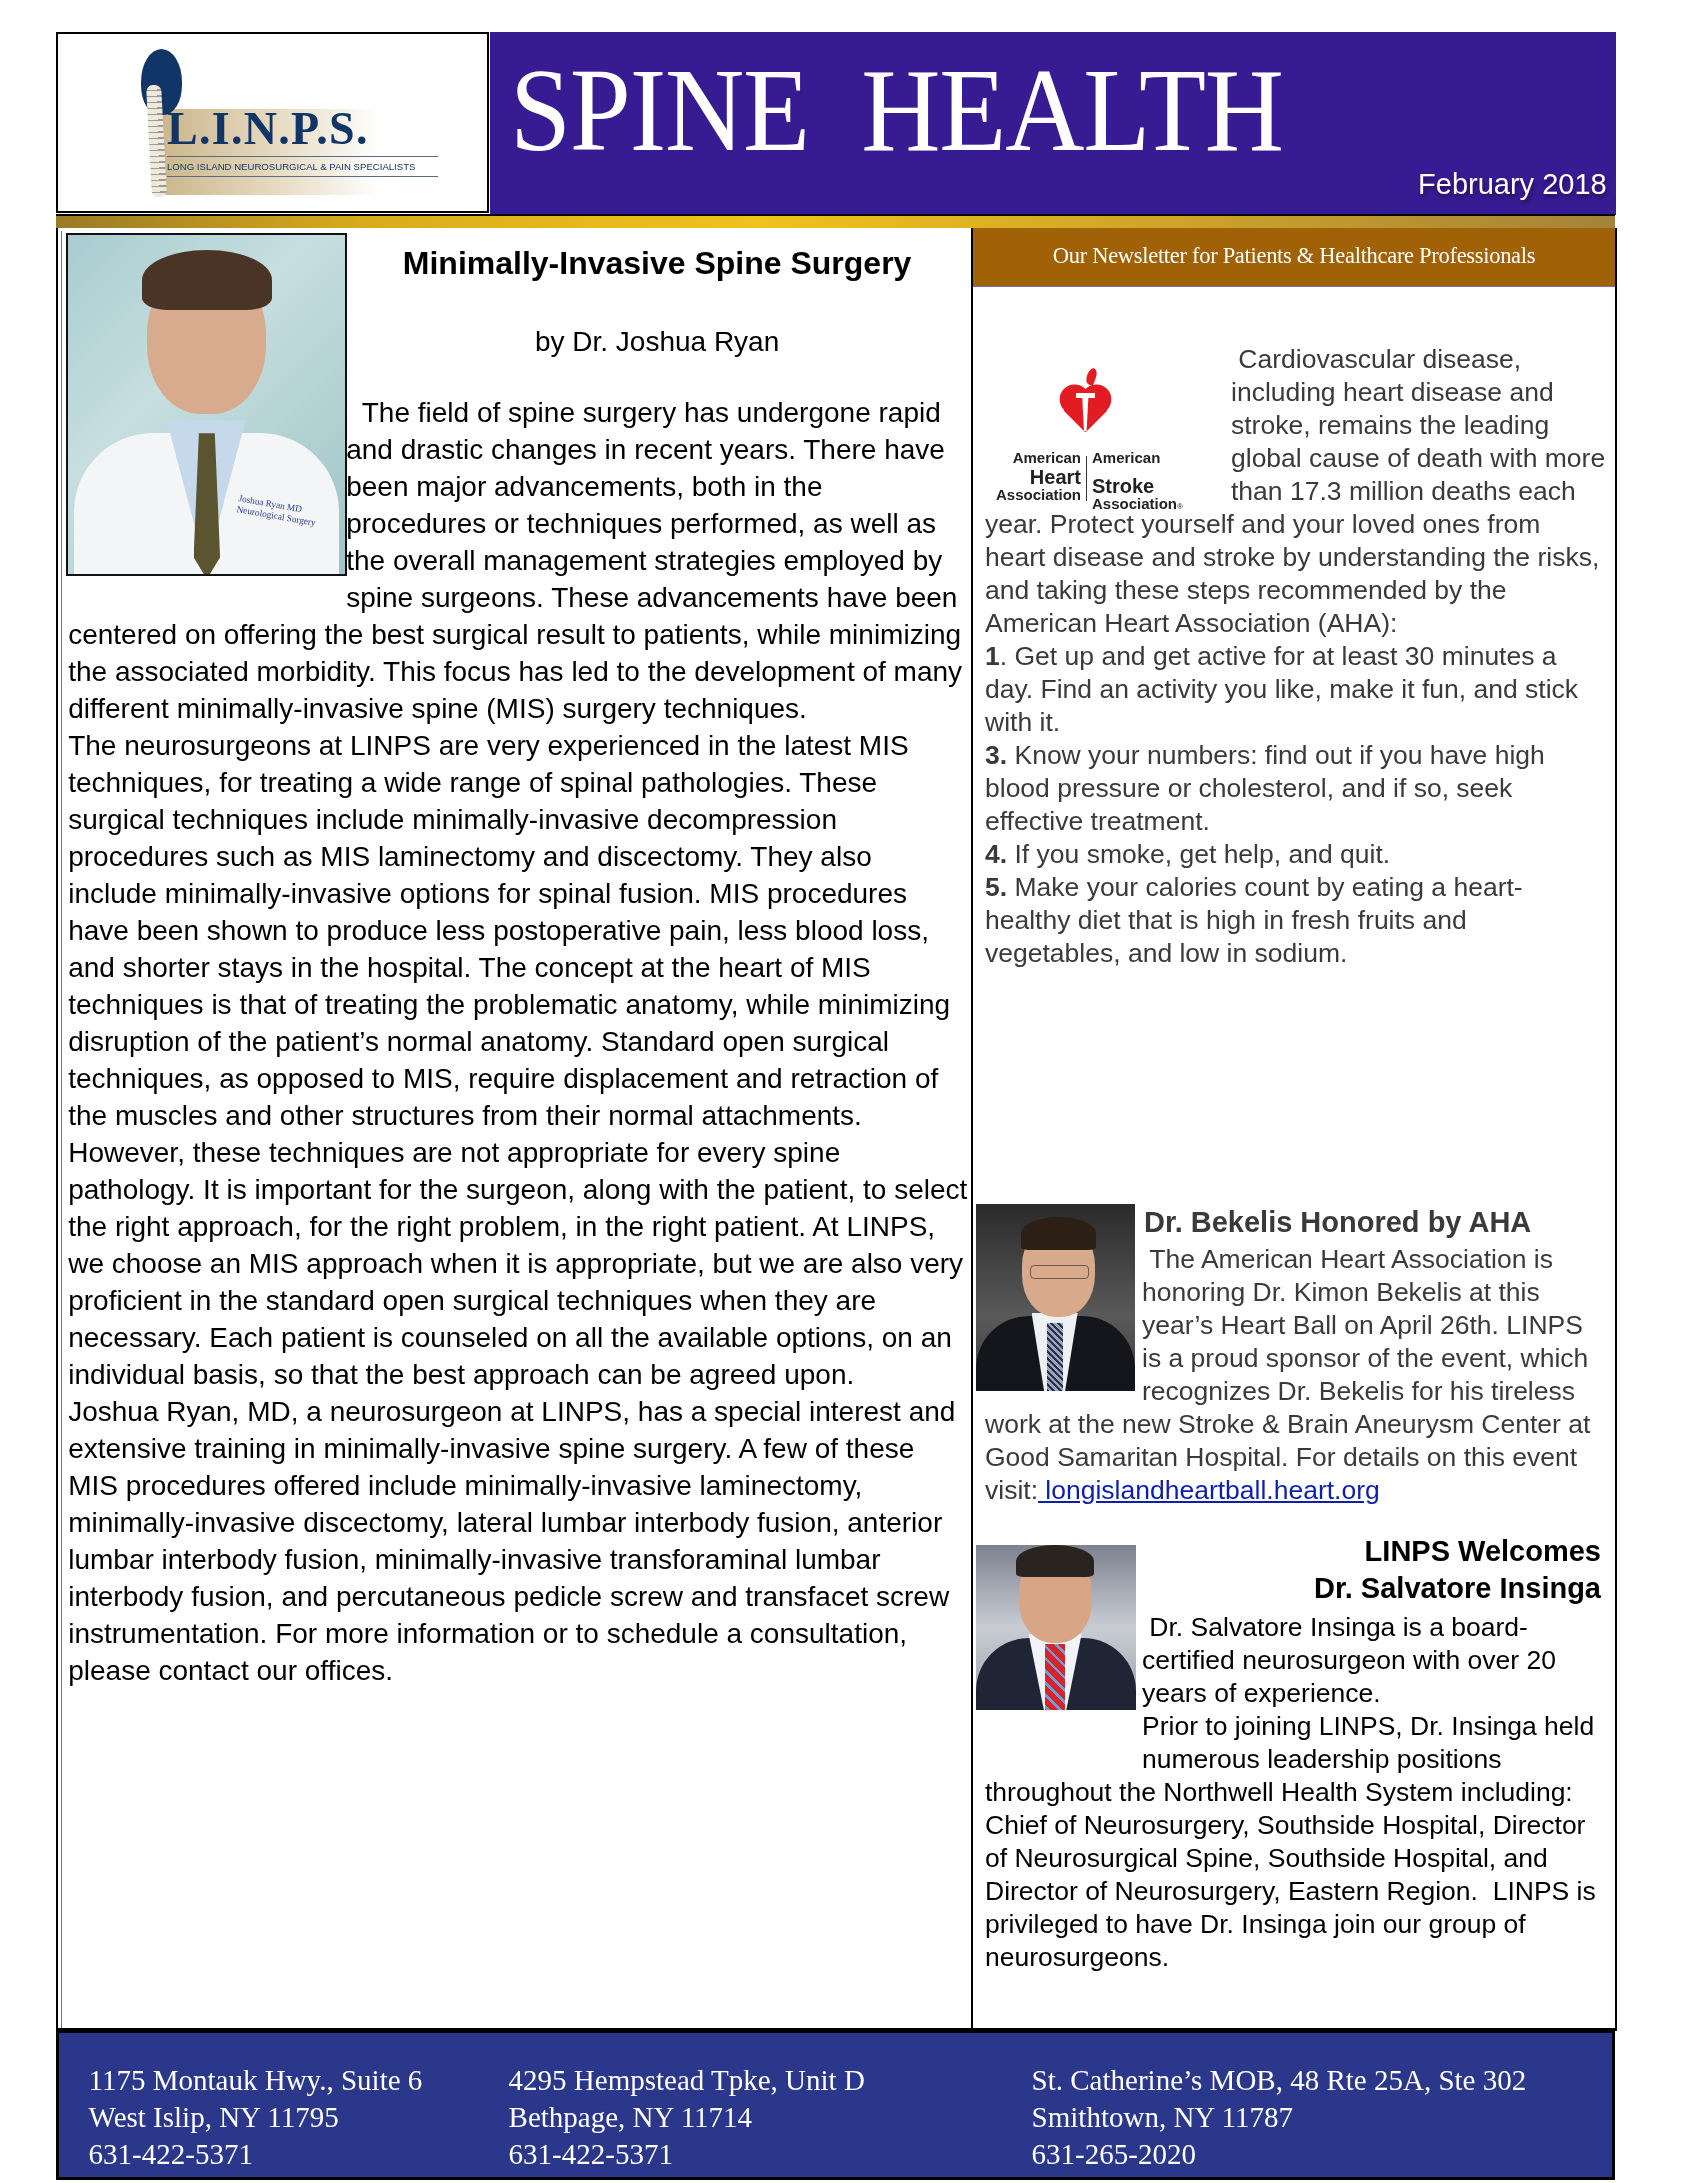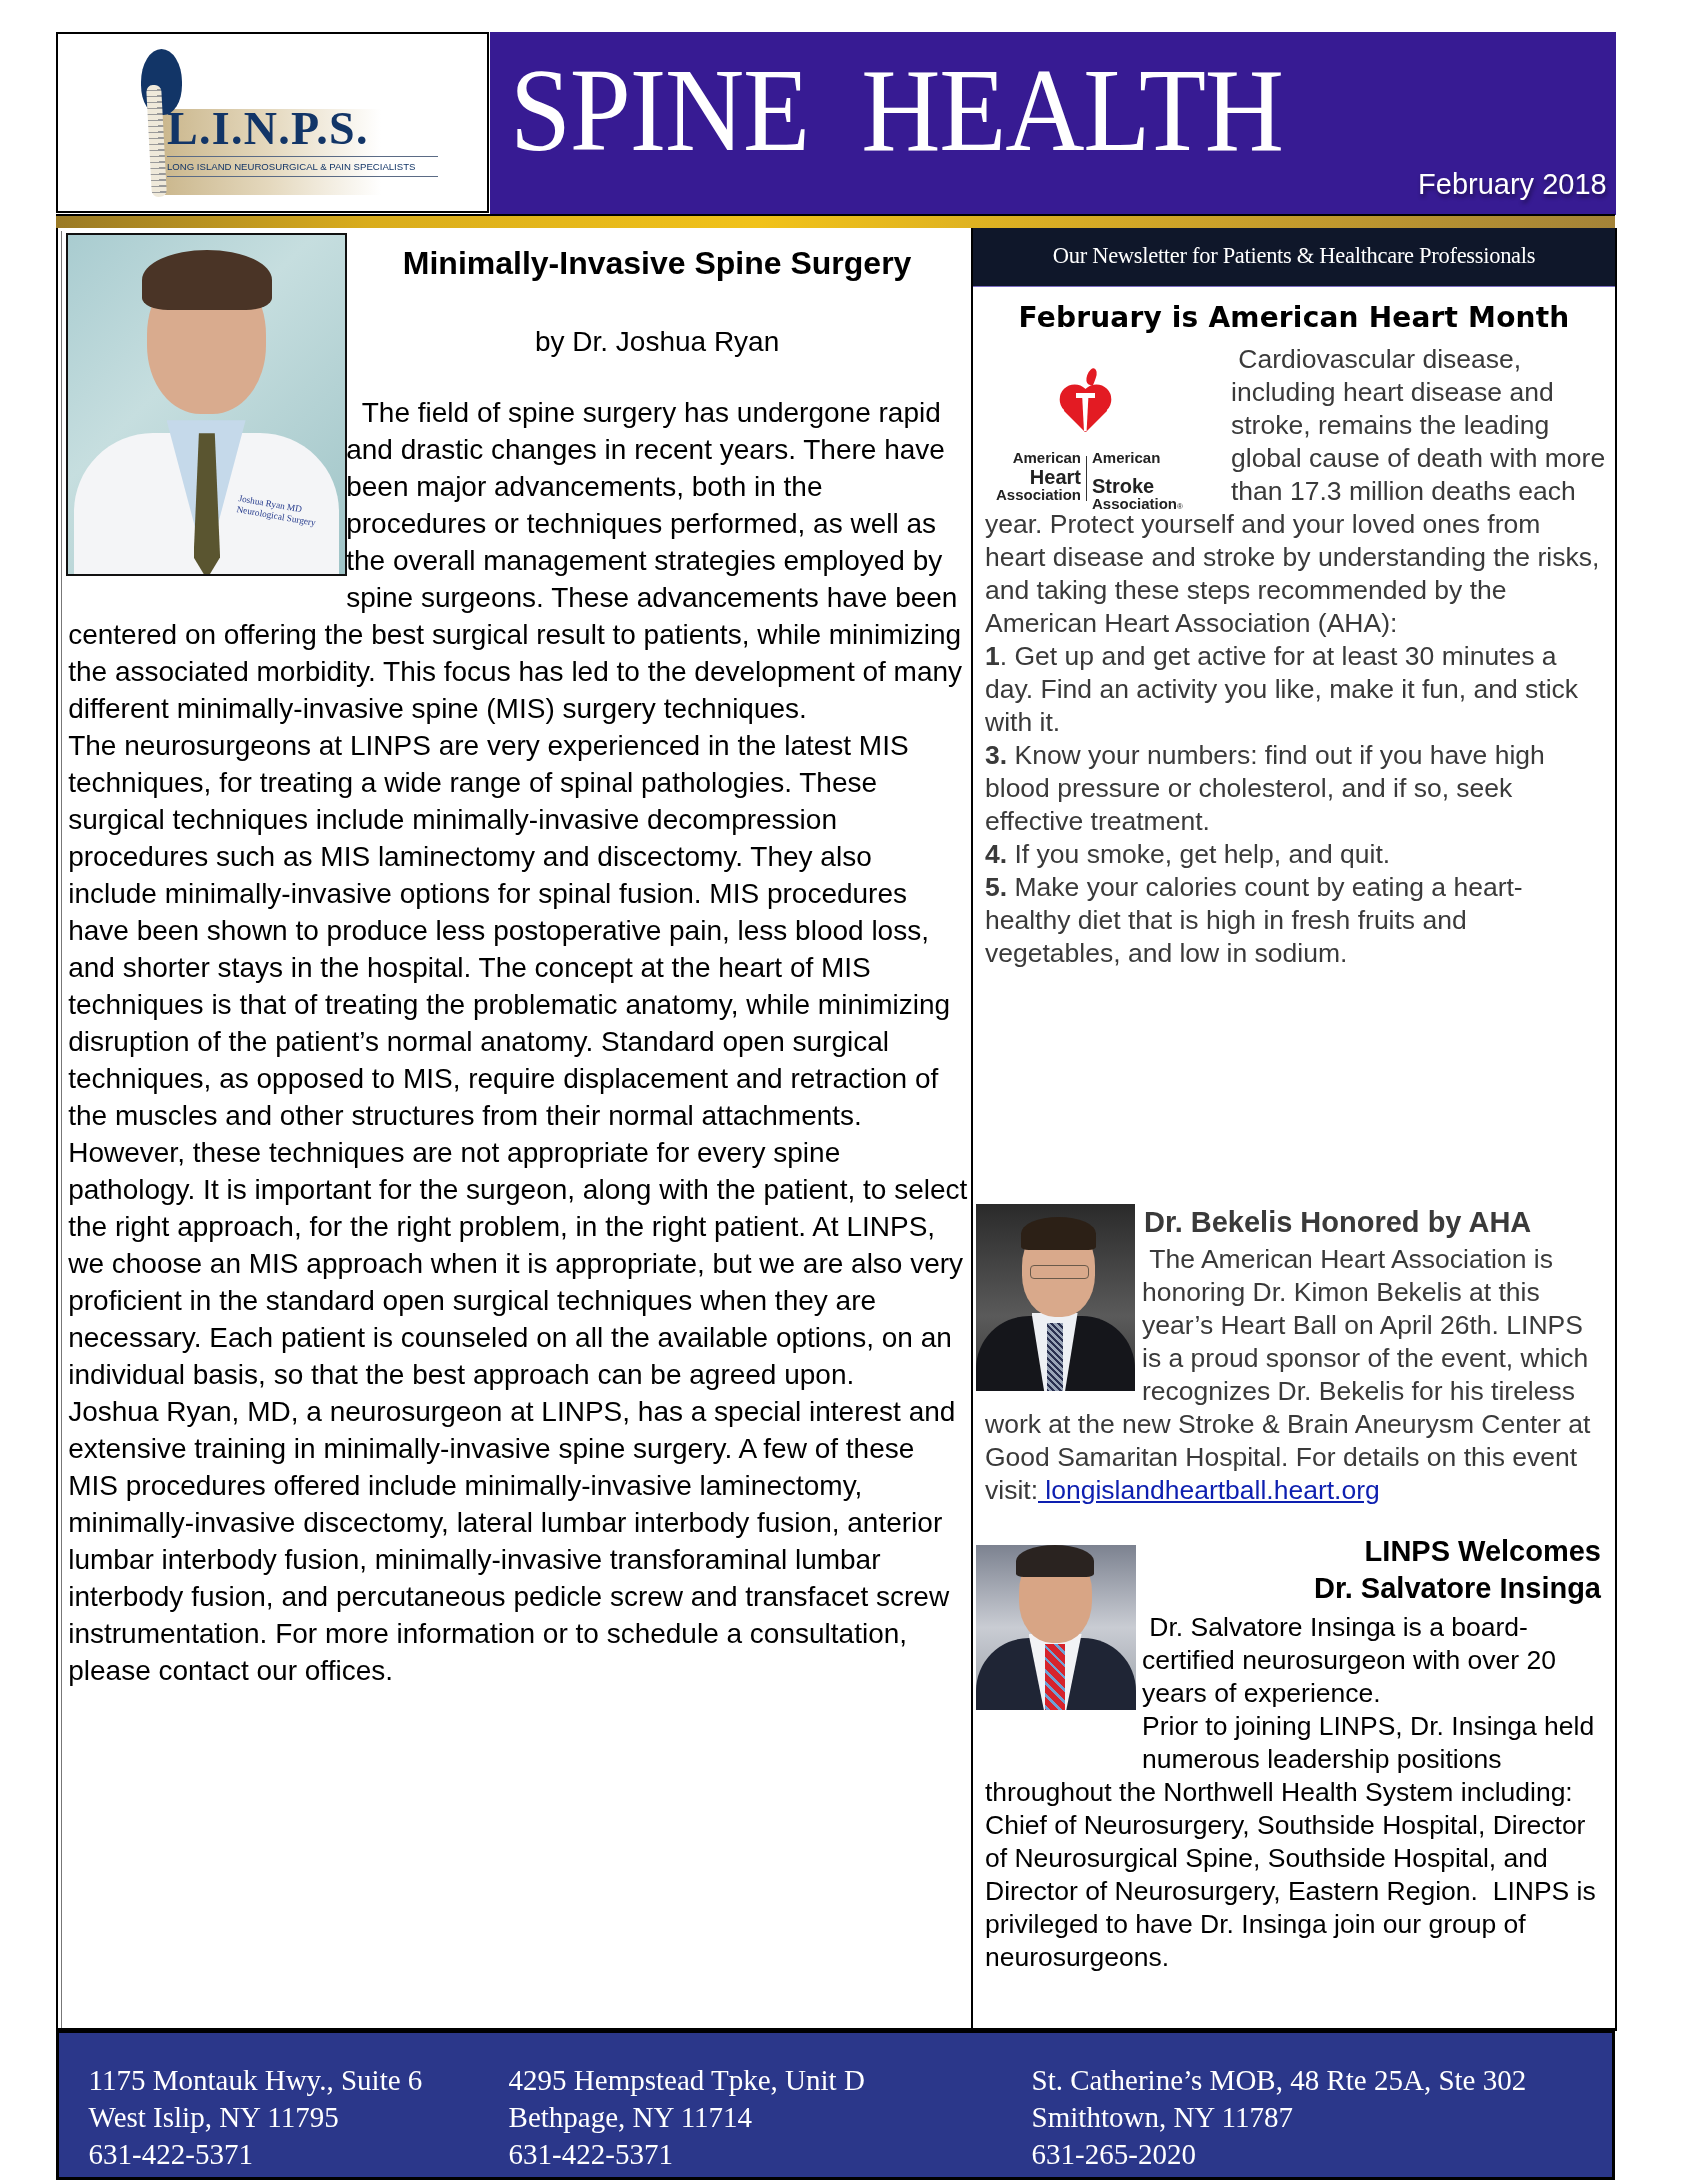--- a/index.html
+++ b/index.html
@@ -34,21 +34,21 @@
   .badge-ryan { position:absolute; left:169px; top:265px; color:#2a3f8f; font-family:"Liberation Serif", serif; font-size:9.3px; transform:rotate(10deg); line-height:1.2; }
 
   #article-title { position:absolute; left:291px; top:12px; width:609px; text-align:center; font-weight:bold; font-size:32px; line-height:41px; color:#000; }
   #article-byline { position:absolute; left:291px; top:95px; width:609px; text-align:center; font-size:28px; color:#000; }
   #article-body { position:absolute; left:6.6px; top:163px; width:900px; font-size:28px; line-height:37px; color:#000; }
   #article-body .float-spacer { float:left; width:278px; height:198px; }
   #article-body p { margin:0; }
 
   
   #right-col { left:971px; top:228px; width:642px; height:1801px; border:2.6px solid #000; border-top:none; border-left:2.6px solid #000; background:#fff; }
-  #newsletter-banner { position:absolute; left:0; top:0; width:642px; height:58px; background:#0f172a; border-bottom:1.3px solid #7b6dc2; color:#fff; font-family:"Liberation Serif", serif; font-size:22.5px; text-align:center; line-height:56px; letter-spacing:-0.3px; }
+  #newsletter-banner { position:absolute; left:0; top:0; width:642px; height:58px; background:#a16207; border-bottom:1.3px solid #7b6dc2; color:#fff; font-family:"Liberation Serif", serif; font-size:22.5px; text-align:center; line-height:56px; letter-spacing:-0.3px; }
   #heart-month-title { position:absolute; left:0; top:73px; width:642px; text-align:center; font-family:"DejaVu Sans", sans-serif; font-weight:bold; font-size:28px; color:#000; letter-spacing:0.2px; }
   #heart-body { position:absolute; left:12px; top:115px; width:622px; font-size:26.5px; line-height:33px; color:#3a3a3a; }
   #heart-body .float-aha { float:left; width:246px; height:165px; position:relative; }
   #heart-body p { margin:0; }
   #heart-body b { color:#3a3a3a; }
 
   .aha-logo { position:absolute; left:0; top:20px; width:246px; height:146px; }
   .aha-heart { position:absolute; left:74px; top:22.5px; width:53px; height:50px; }
   .aha-heart:before, .aha-heart:after { content:""; position:absolute; top:0; width:30px; height:46px; background:#e31b23; border-radius:30px 30px 0 0; }
   .aha-heart:before { left:26.5px; transform:rotate(-45deg); transform-origin:0 100%; }
@@ -135,21 +135,20 @@
       <p>&nbsp;&nbsp;The field of spine surgery has undergone rapid and drastic changes in recent years. There have been major advancements, both in the procedures or techniques performed, as well as the overall management strategies employed by spine surgeons. These advancements have been centered on offering the best surgical result to patients, while minimizing the associated morbidity. This focus has led to the development of many different minimally-invasive spine (MIS) surgery techniques.</p>
       <p>The neurosurgeons at LINPS are very experienced in the latest MIS techniques, for treating a wide range of spinal pathologies. These surgical techniques include minimally-invasive decompression procedures such as MIS laminectomy and discectomy. They also include minimally-invasive options for spinal fusion. MIS procedures have been shown to produce less postoperative pain, less blood loss, and shorter stays in the hospital. The concept at the heart of MIS techniques is that of treating the problematic anatomy, while minimizing disruption of the patient’s normal anatomy. Standard open surgical techniques, as opposed to MIS, require displacement and retraction of the muscles and other structures from their normal attachments. However, these techniques are not appropriate for every spine pathology. It is important for the surgeon, along with the patient, to select the right approach, for the right problem, in the right patient. At LINPS, we choose an MIS approach when it is appropriate, but we are also very proficient in the standard open surgical techniques when they are necessary. Each patient is counseled on all the available options, on an individual basis, so that the best approach can be agreed upon.</p>
       <p>Joshua Ryan, MD, a neurosurgeon at LINPS, has a special interest and extensive training in minimally-invasive spine surgery. A few of these MIS procedures offered include minimally-invasive laminectomy, minimally-invasive discectomy, lateral lumbar interbody fusion, anterior lumbar interbody fusion, minimally-invasive transforaminal lumbar interbody fusion, and percutaneous pedicle screw and transfacet screw instrumentation. For more information or to schedule a consultation, please contact our offices.</p>
     </div>
   </div>
 </div>
 
 <div id="right-col" class="abs">
   <div id="newsletter-banner">Our Newsletter for Patients &amp; Healthcare Professionals</div>
 
-  <div id="heart-month-title">February is American Heart Month</div>
   <div id="heart-body">
     <div class="float-aha">
       <div class="aha-logo">
         <div class="aha-flame"></div>
         <div class="aha-heart"></div>
         <div class="aha-torch-top"></div>
         <div class="aha-torch"></div>
         <div class="aha-left">
           <div>American</div>
           <div class="big">Heart</div>

